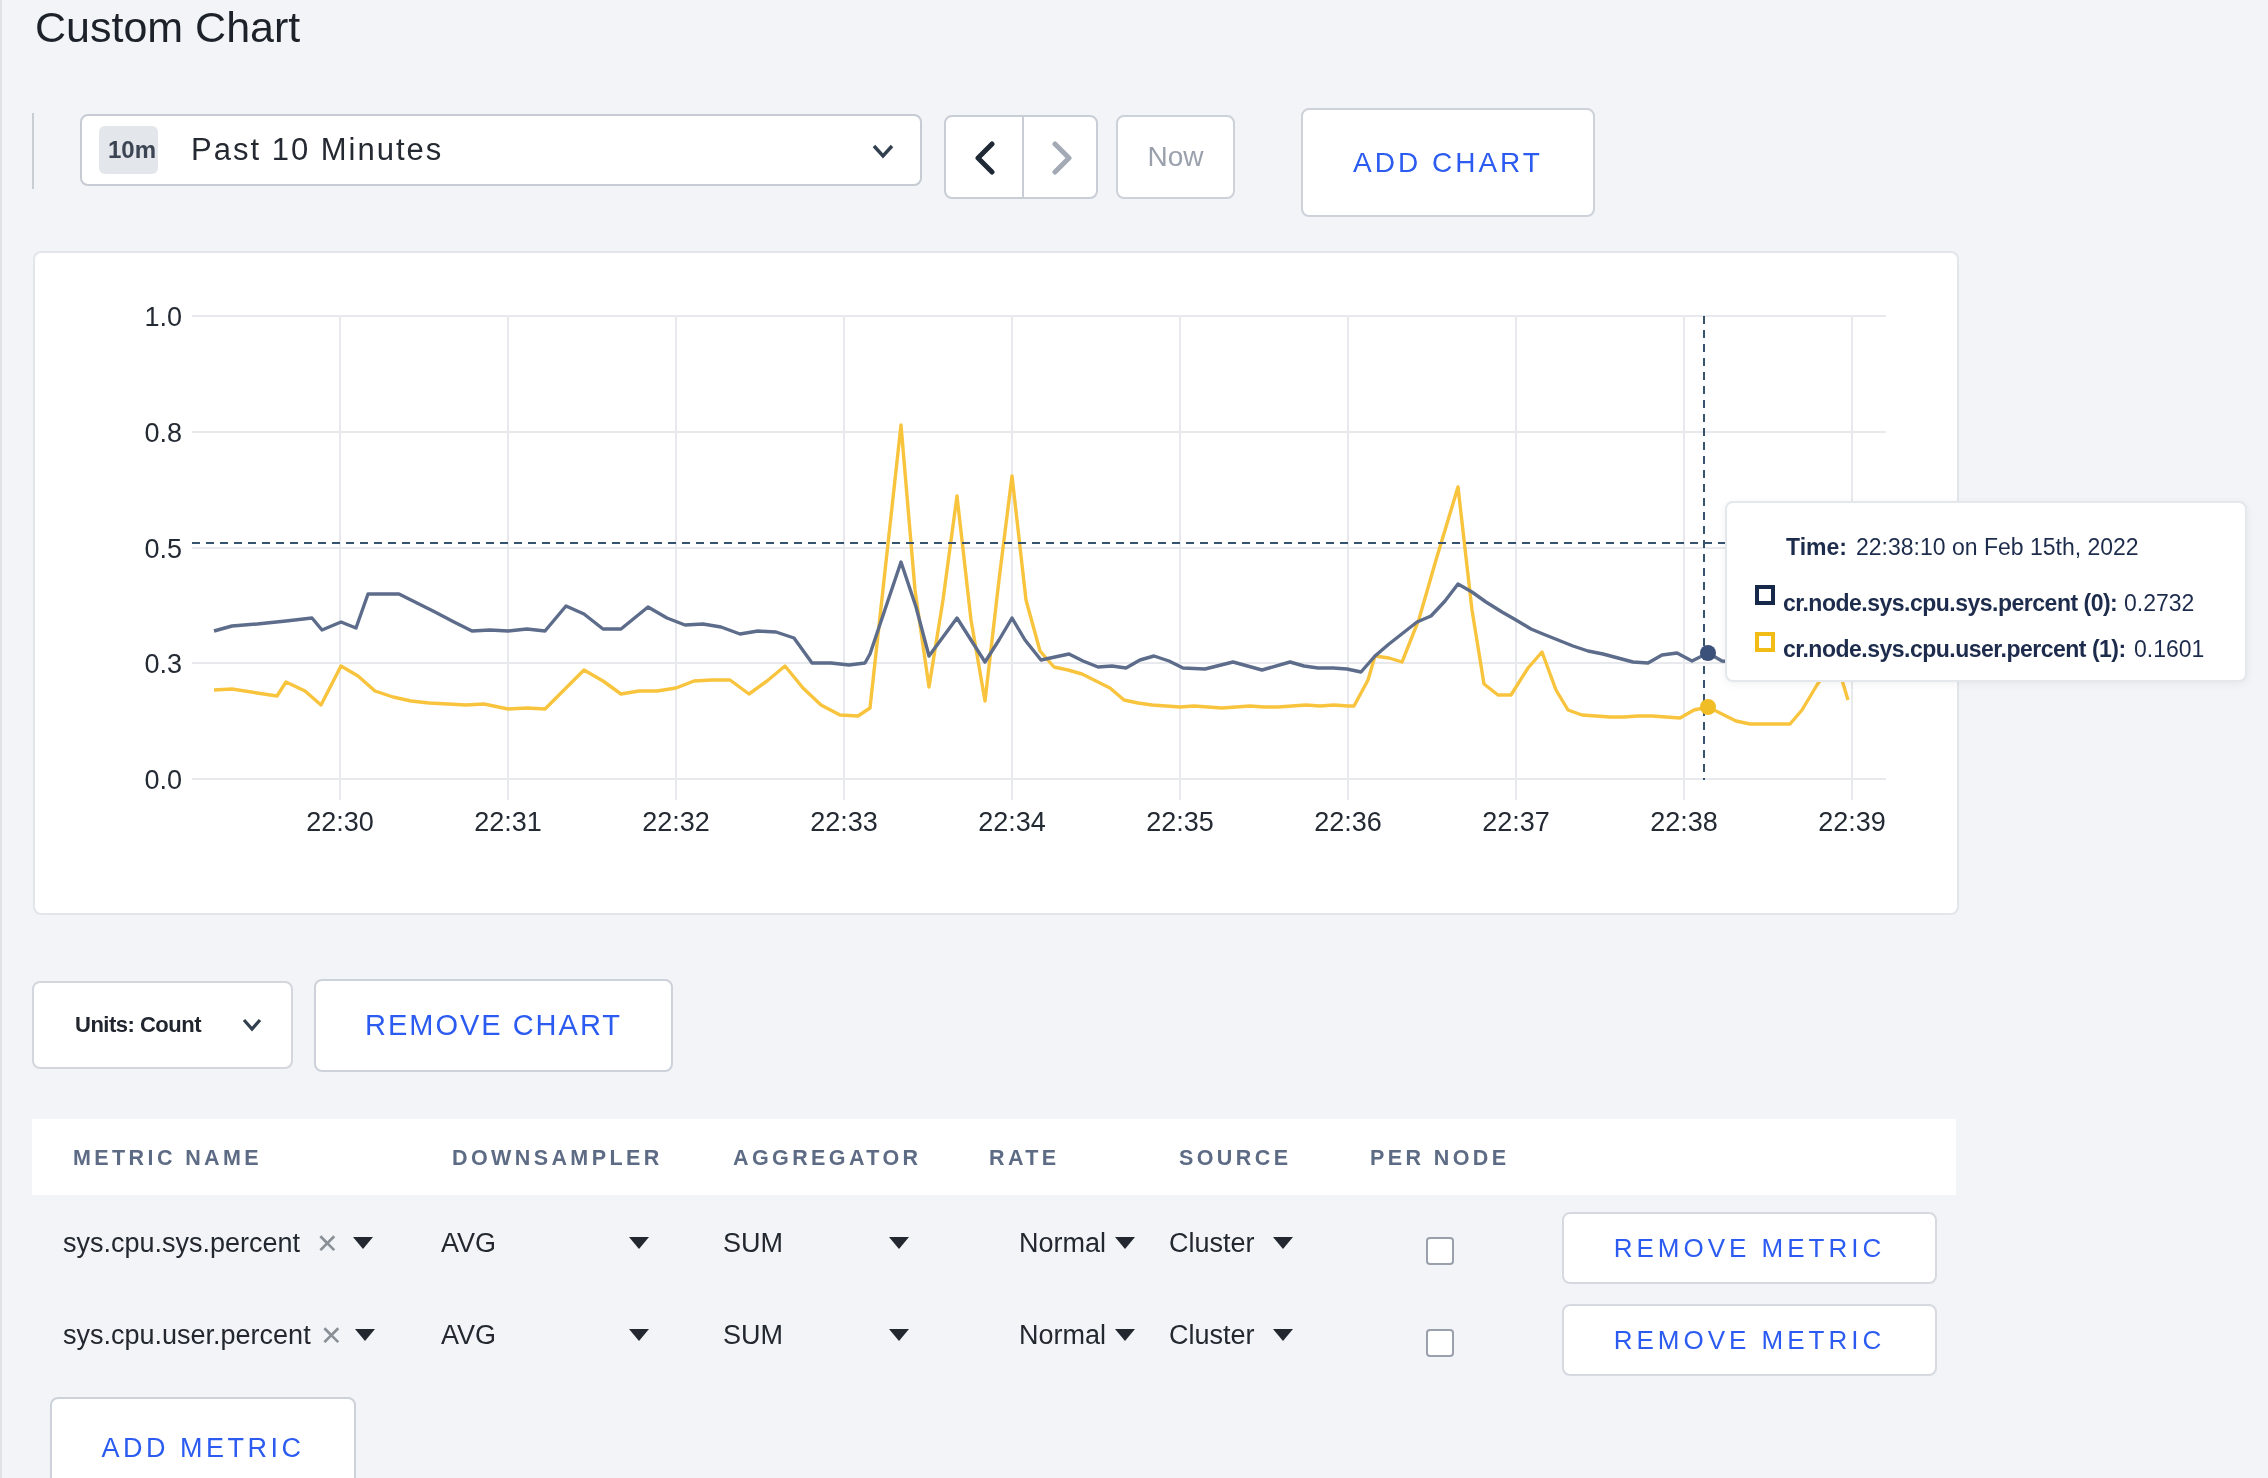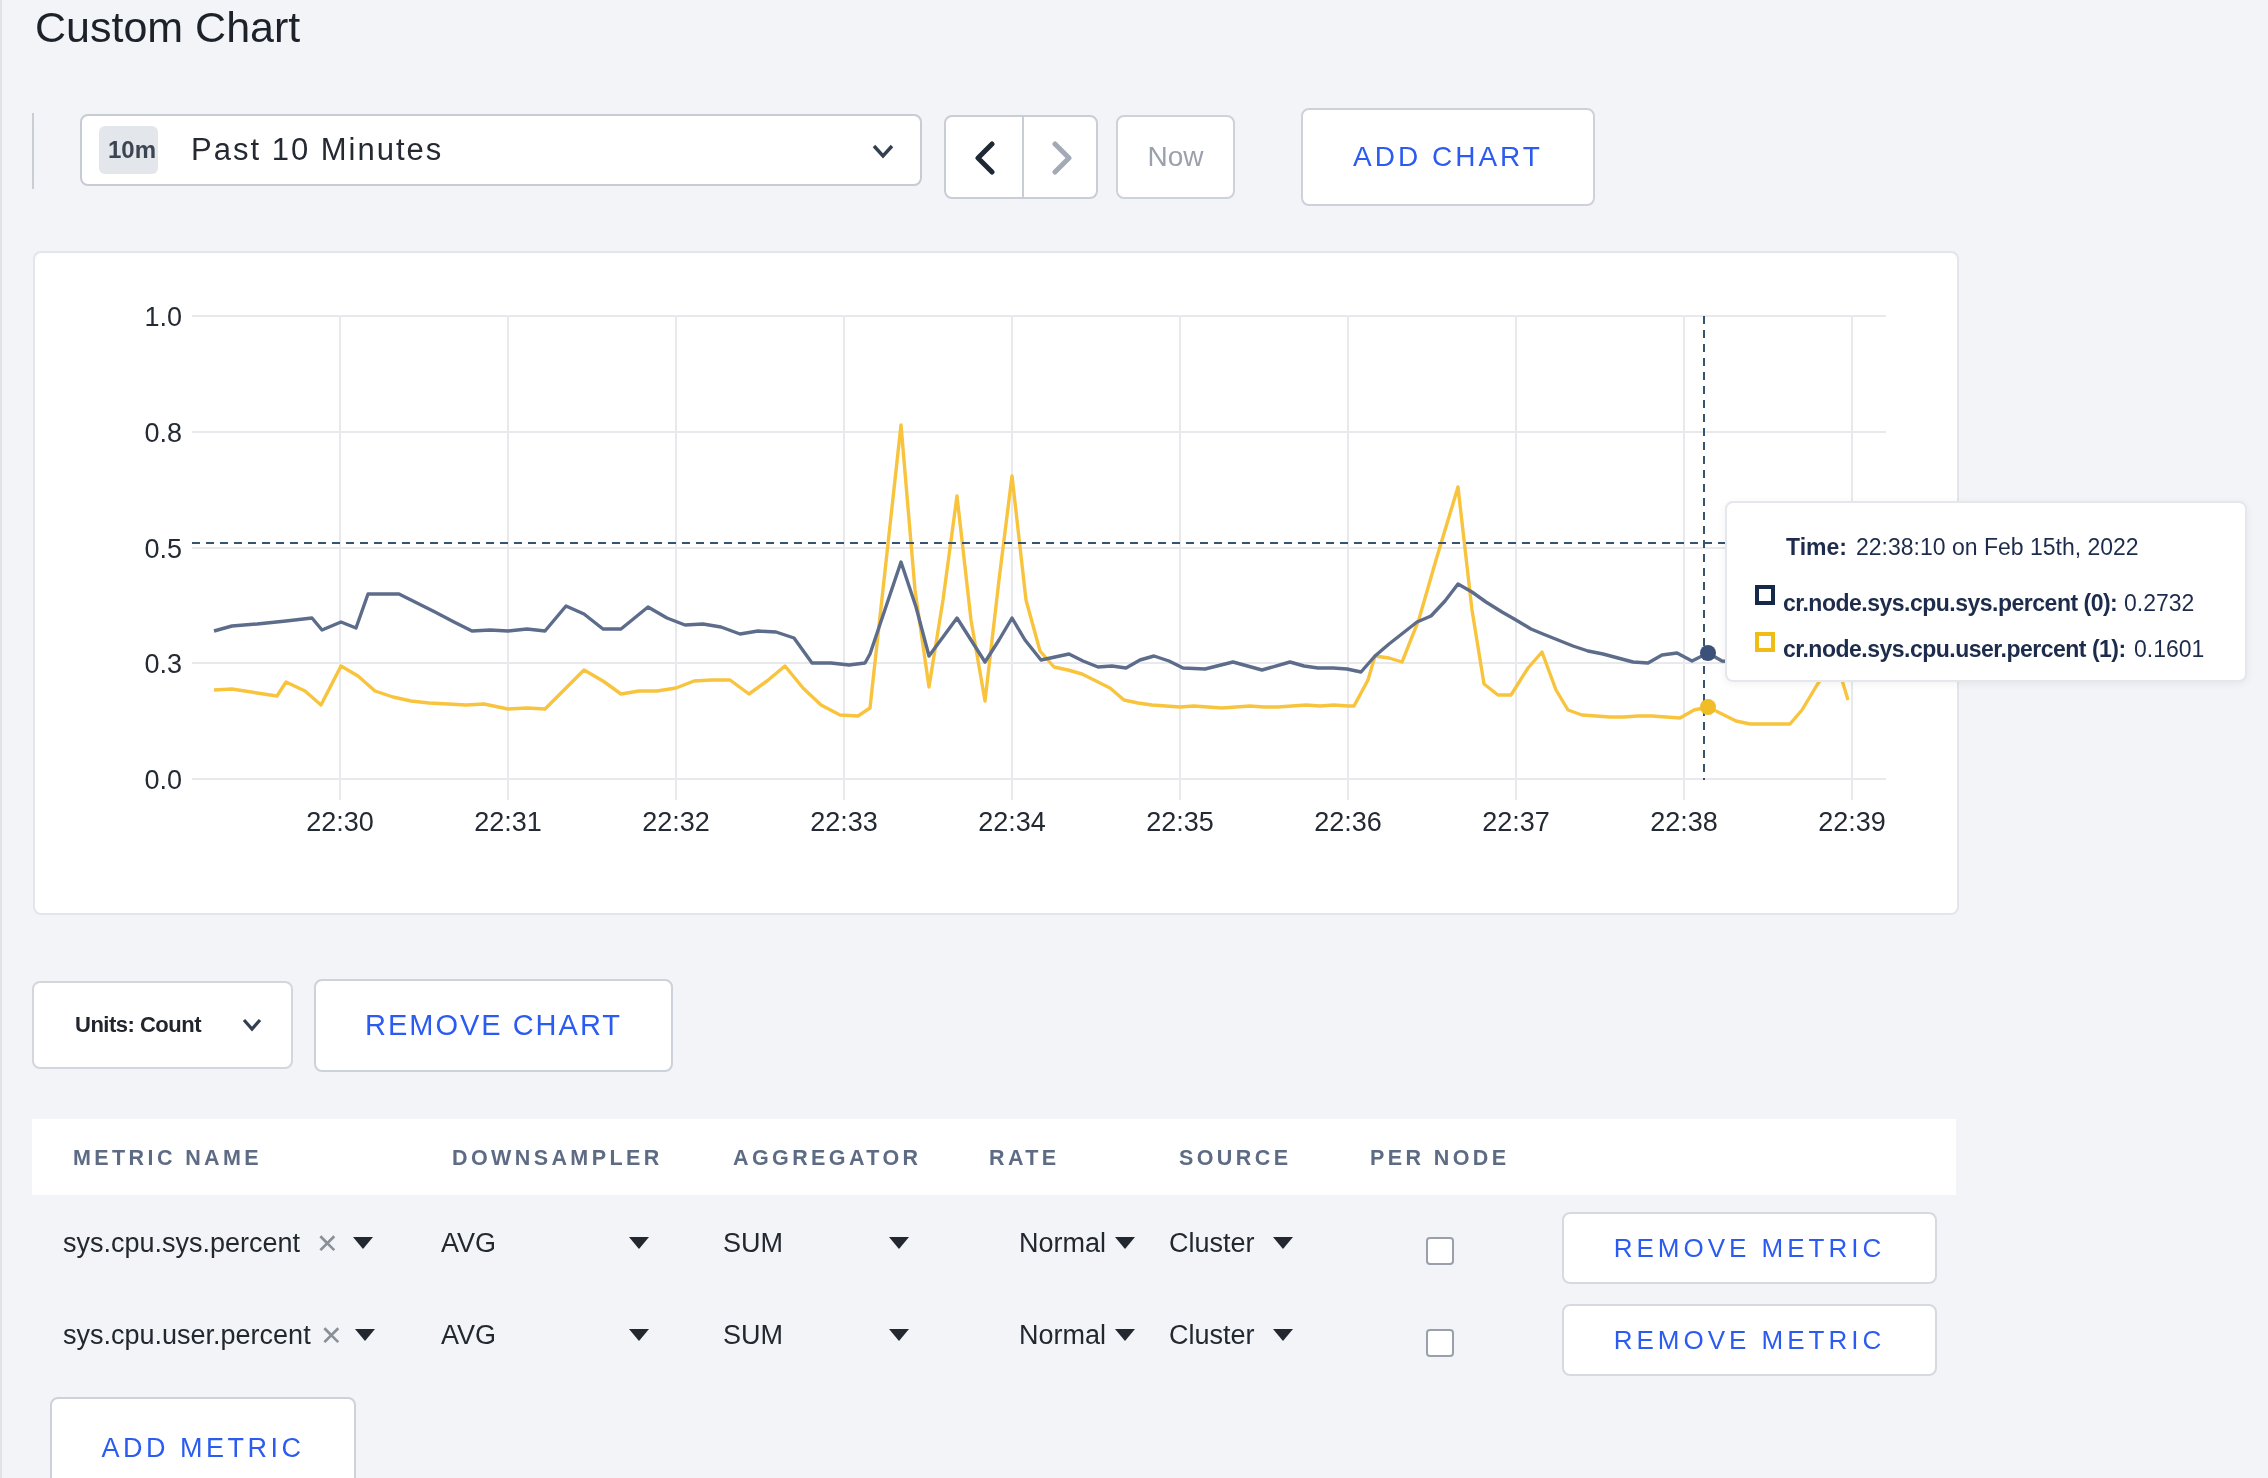--- a/index.html
+++ b/index.html
@@ -26,21 +26,21 @@
   <div class="btn" style="left:942px; top:115px; width:154px; height:84px; border-color:#c9cdd6;">
     <div class="abs" style="left:76px; top:0; width:2px; height:80px; background:#c9cdd6;"></div>
     <svg class="abs" style="left:26px; top:24px;" width="26" height="34" viewBox="0 0 26 34">
         <path d="M20 3 L6 17 L20 31" fill="none" stroke="#1f2835" stroke-width="5" stroke-linecap="round" stroke-linejoin="round"></path>
       </svg>
     <svg class="abs" style="left:103px; top:24px;" width="26" height="34" viewBox="0 0 26 34">
         <path d="M6 3 L20 17 L6 31" fill="none" stroke="#a3aab5" stroke-width="5" stroke-linecap="round" stroke-linejoin="round"></path>
       </svg>
   </div>
   <div class="btn" style="left:1114px; top:115px; width:119px; height:84px; display:flex; align-items:center; justify-content:center; font-size:28px; color:#9aa1ad;">Now</div>
-  <div class="btn bluebtn" style="left:1299px; top:108px; width:294px; height:98px; font-size:28px; letter-spacing:3px;">ADD CHART</div>
+  <div class="btn bluebtn" style="left:1299px; top:108px; width:294px; height:109px; font-size:28px; letter-spacing:3px;">ADD CHART</div>
 
   <div class="abs" style="left:31px; top:251px; width:1926px; height:664px; background:#fff; border:2px solid #e2e5ea; border-radius:8px;"></div>
 
   <svg class="abs" style="left:0; top:0;" width="2268" height="1478" viewBox="0 0 2268 1478">
 
     <g stroke="#e7e9ec" stroke-width="2">
       <line x1="190" y1="316" x2="1884" y2="316"></line>
       <line x1="190" y1="432" x2="1884" y2="432"></line>
       <line x1="190" y1="548" x2="1884" y2="548"></line>
       <line x1="190" y1="663" x2="1884" y2="663"></line>

